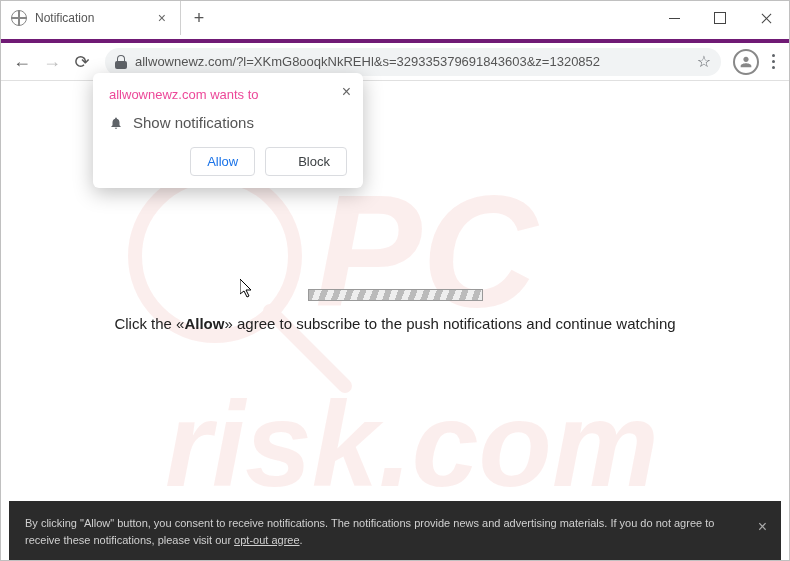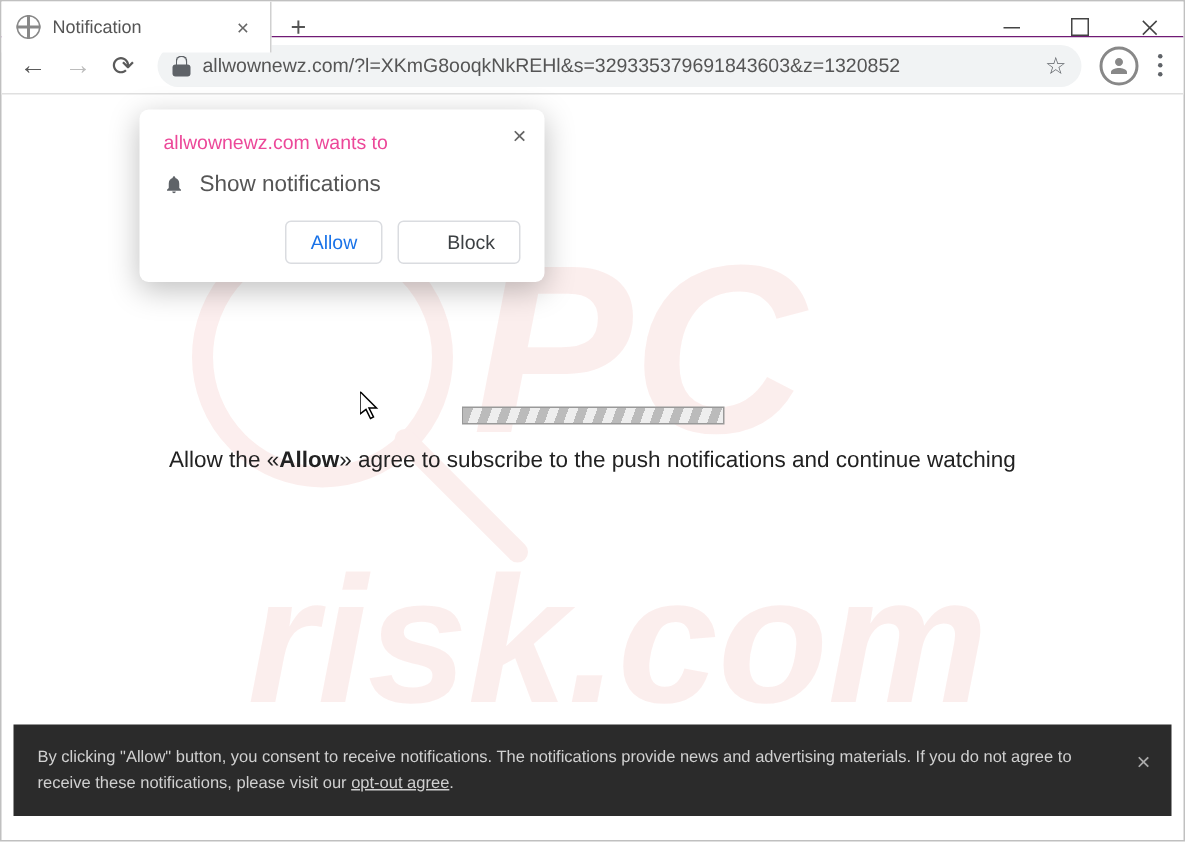--- a/index.html
+++ b/index.html
@@ -1,19 +1,19 @@
 <!DOCTYPE html>
 <html><head>
   <meta charset="utf-8">
   <style>
     * { margin: 0; padding: 0; box-sizing: border-box; font-family: "Segoe UI", Arial, sans-serif; }
     body { width: 790px; height: 561px; background: #fff; overflow: hidden; position: relative; border: 1px solid #c0c0c0;}
 
     
-    .titlebar { height: 24px; background: #fff; display: flex; align-items: flex-start; border-bottom: 1px solid #701a75; }
+    .titlebar { height: 42px; background: #fff; display: flex; align-items: flex-start; border-bottom: 4px solid #701a75; }
     .tab { display: flex; align-items: center; height: 34px; padding: 0 10px; background: #fff; border-right: 1px solid #d0d0d0; min-width: 180px; position: relative; }
     .tab .globe { width: 16px; height: 16px; border: 1.5px solid #888; border-radius: 50%; margin-right: 8px; position: relative;}
     .tab .globe::before { content:""; position:absolute; left:6px; top:-1px; bottom:-1px; width:1.5px; background:#888;}
     .tab .globe::after { content:""; position:absolute; top:6px; left:-1px; right:-1px; height:1.5px; background:#888;}
     .tab-title { font-size: 12px; color: #555; flex:1;}
     .tab-close { font-size: 14px; color: #666; padding: 0 4px; cursor:pointer;}
     .new-tab { width: 28px; height:28px; display:flex; align-items:center; justify-content:center; font-size:18px; color:#555; margin-left:4px; margin-top:3px;}
     .win-controls { margin-left:auto; display:flex; height:34px;}
     .win-btn { width:46px; display:flex; align-items:center; justify-content:center; color:#444;}
     .win-min::before{content:""; width:11px; height:1px; background:#444;}
@@ -117,21 +117,21 @@
         <line x1="185" y1="195" x2="260" y2="270" stroke-linecap="round"></line>
       </g>
       <text x="230" y="190" font-family="Arial" font-size="160" font-style="italic" font-weight="bold" fill="#d93025">PC</text>
       <text x="80" y="370" font-family="Arial" font-size="120" font-style="italic" font-weight="bold" fill="#d93025">risk.com</text>
     </svg>
   </div>
 
   <div class="center-content">
     <div class="progress"></div>
     <div class="msg">
-      <span>Allow the «</span><b>Allow</b><span>» agree to subscribe to the push notifications and continue watching</span>
+      <span>Click the «</span><b>Allow</b><span>» agree to subscribe to the push notifications and continue watching</span>
     </div>
   </div>
 
   <div class="cursor">
     <svg viewBox="0 0 14 20">
         <path d="M0 0 L0 15 L4 12 L7 18 L9 17 L6 11 L11 11 Z" fill="#fff" stroke="#000" stroke-width="1"></path>
       </svg>
   </div>
 
   <div class="banner">

